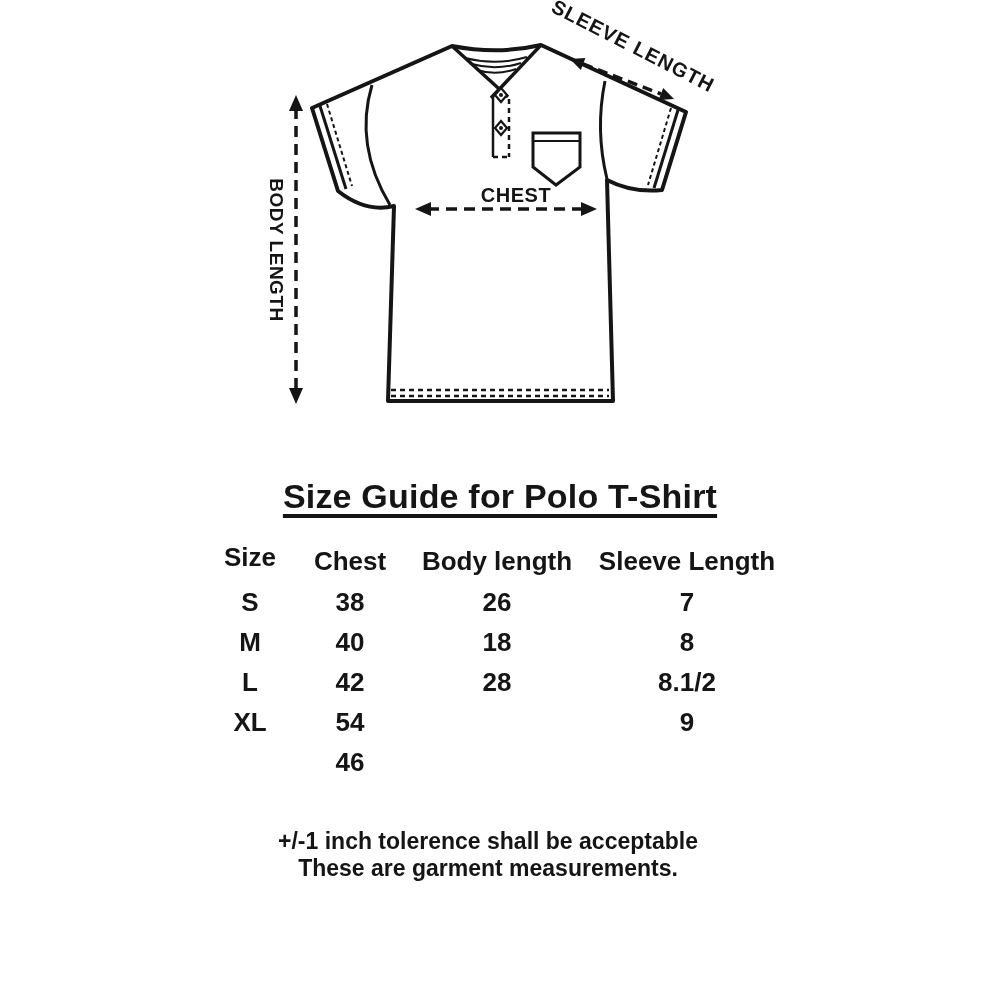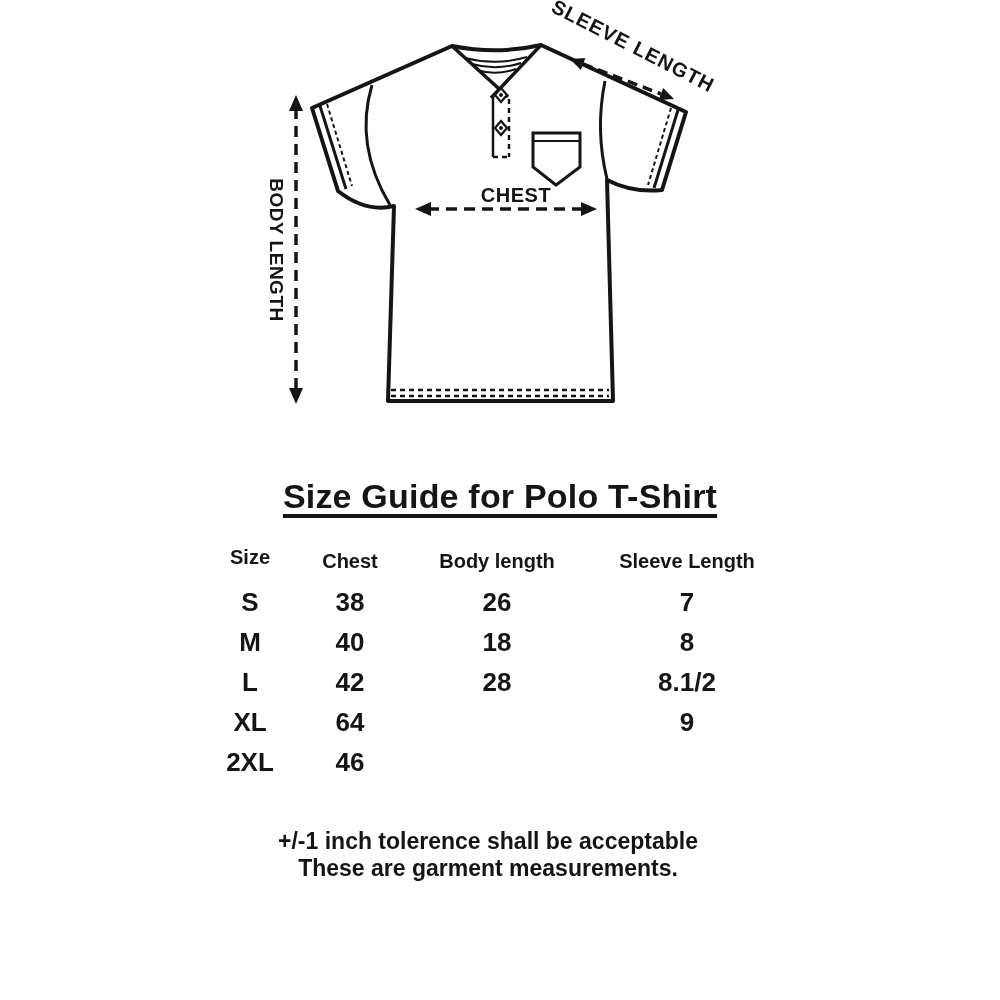--- a/index.html
+++ b/index.html
@@ -10,21 +10,21 @@
   .shirt-svg{position:absolute;left:0;top:0;}
   .page-title{
     position:absolute;top:477px;left:0;width:1000px;text-align:center;
     font-size:34px;font-weight:bold;letter-spacing:0.2px;
   }
   .page-title span{
     text-decoration:underline;text-decoration-thickness:4px;text-underline-offset:6px;
   }
   .size-col{position:absolute;top:540px;width:200px;text-align:center;}
   .size-col .th{height:42px;display:flex;align-items:center;justify-content:center;
-    font-size:20px;font-weight:bold;}
+    font-size:26px;font-weight:bold;}
   .size-col .td{height:40px;display:flex;align-items:center;justify-content:center;
     font-size:26px;font-weight:bold;}
   .col-size{left:150px;}
   .col-size .th{transform:translateY(-4px);}
   .col-chest{left:250px;}
   .col-body{left:397px;}
   .col-sleeve{left:587px;}
   .notes{
     position:absolute;top:828px;left:-12px;width:1000px;text-align:center;
     font-size:23px;font-weight:bold;line-height:27px;
@@ -113,29 +113,28 @@
   </div>
 
   <div>
 
     <div class="size-col col-size">
       <div class="th">Size</div>
       <div class="td">S</div>
       <div class="td">M</div>
       <div class="td">L</div>
       <div class="td">XL</div>
-      <div class="td">2XL</div>
     </div>
 
     <div class="size-col col-chest">
       <div class="th">Chest</div>
       <div class="td">38</div>
       <div class="td">40</div>
       <div class="td">42</div>
-      <div class="td">64</div>
+      <div class="td">54</div>
       <div class="td">46</div>
     </div>
 
     <div class="size-col col-body">
       <div class="th">Body length</div>
       <div class="td">26</div>
       <div class="td">18</div>
       <div class="td">28</div>
     </div>
 

